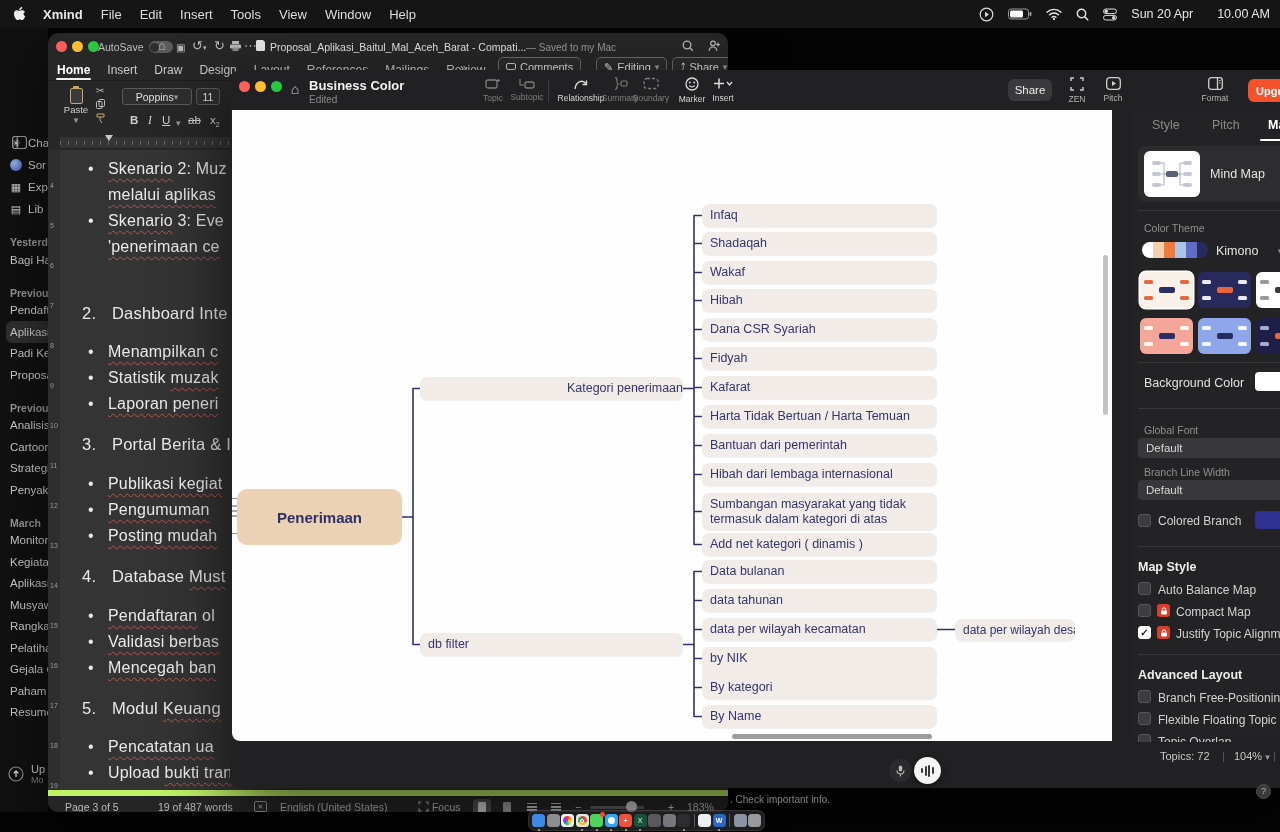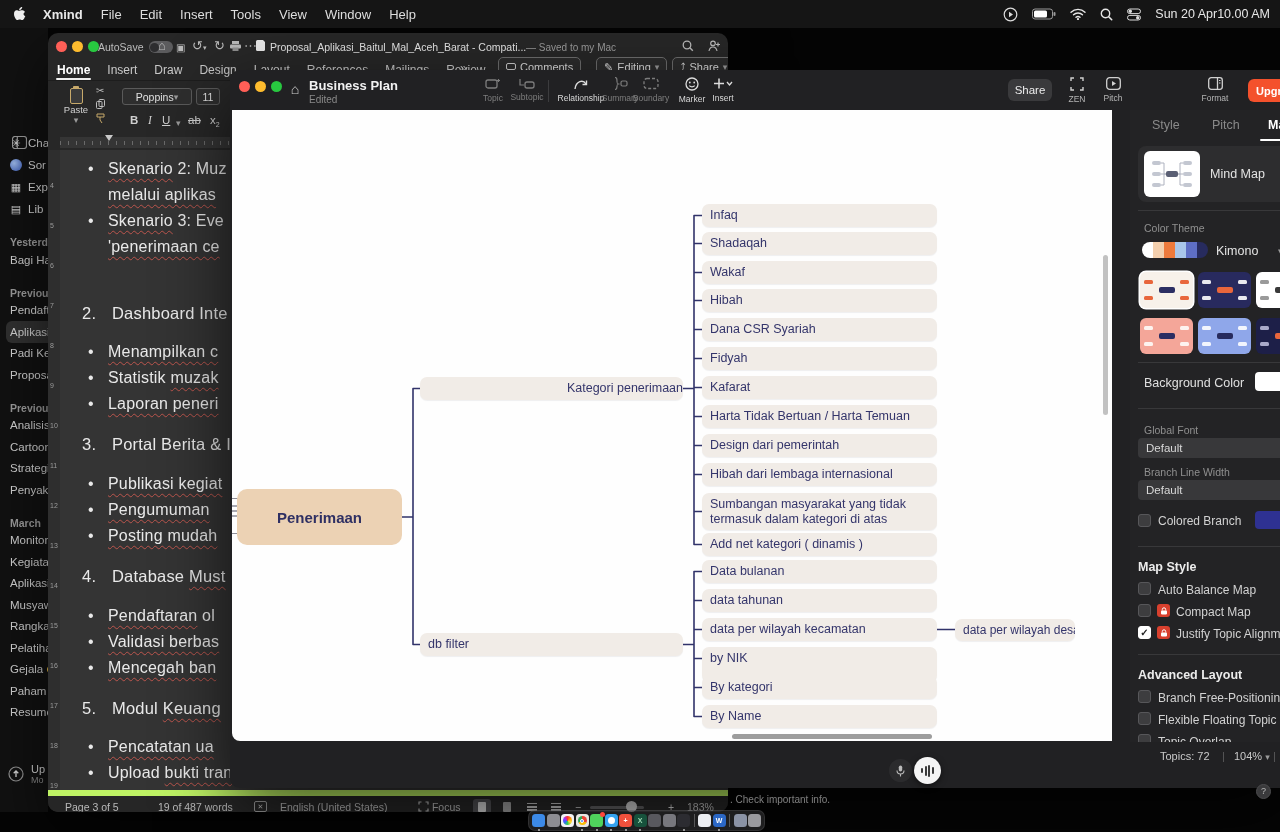--- a/index.html
+++ b/index.html
@@ -6,21 +6,21 @@
 html,body{width:1280px;height:832px;background:#000;overflow:hidden}
 #screen{position:relative;width:1280px;height:832px;background:#050505;overflow:hidden}
 .abs{position:absolute}
 svg{display:block}
 
 
 #menubar{position:absolute;left:0;top:0;width:1280px;height:28px;background:#151515;display:flex;align-items:center;color:#e8e8e8;font-size:13px;z-index:50}
 #mb-app{font-weight:bold;margin-right:18px}
 .mb-item{margin-right:18px;color:#dedede}
 #mb-right{position:absolute;right:10px;top:0;height:28px;display:flex;align-items:center;gap:14px;color:#e6e6e6}
-#mb-clock{display:flex;gap:0;font-size:12.5px}
+#mb-clock{display:flex;gap:24px;font-size:12.5px}
 
 
 #sidebar{position:absolute;left:0;top:28px;width:48px;height:784px;background:#111;overflow:hidden;z-index:1;color:#cfcfcf}
 #sb-inner{position:absolute;left:10px;top:104px;width:120px}
 .sb-top{display:flex;align-items:center;gap:6px;height:22px;font-size:11.5px;color:#d8d8d8;white-space:nowrap}
 .sb-head{height:21px;padding-top:8px;font-size:10.5px;font-weight:bold;color:#9a9a9a;margin-top:8px;white-space:nowrap}
 .sb-item{height:21.5px;font-size:11.5px;color:#cfcfcf;display:flex;align-items:center;white-space:nowrap}
 .sb-item.active{background:#303030;border-radius:6px;margin-left:-4px;padding-left:4px;width:50px}
 #sb-upgrade{position:absolute;left:8px;top:735px;width:100px;color:#d0d0d0;font-size:11px;display:flex;gap:7px;align-items:center}
 .moon{display:inline-block;width:9px;height:9px;border-radius:50%;background:linear-gradient(90deg,#f0c24b 50%,#6c5a22 50%);margin-left:4px}
@@ -478,21 +478,21 @@
       <span class="ws" style="left:639px">183%</span>
     </div>
   </div>
 
   <div id="xmind">
     <div class="x-titlebar">
       <span class="tl" style="left:9px;top:11px;background:#ff5f57"></span>
       <span class="tl" style="left:25px;top:11px;background:#febc2e"></span>
       <span class="tl" style="left:41px;top:11px;background:#28c840"></span>
       <span id="x-home">⌂</span>
-      <span id="x-title">Business Plan</span>
+      <span id="x-title">Business Color</span>
       <span id="x-state">Edited</span>
       <span id="x-tools"><span class="x-tool" style="left: 240px;">
             <span>
               <svg width="16" height="13" viewBox="0 0 16 13">
                 <rect x="1" y="3" width="11" height="8" rx="2" fill="none" stroke="#7d7d7d" stroke-width="1.3"></rect>
                 <path d="M12 3.5h3M13.5 2v3" stroke="#7d7d7d" stroke-width="1.2"></path>
               </svg>
             </span>
             <span class="lbl">Topic</span>
           </span><span class="x-tool" style="left: 274px;">
@@ -587,21 +587,21 @@
     <div class="topic" style="left: 188px; top: 267px; width: 263px; height: 23px; text-align: right;">Kategori penerimaan</div>
         <div class="topic" style="left: 188px; top: 523px; width: 263px; height: 23px;">db filter</div>
         <div class="topic" style="left: 470px; top: 94px; width: 235px; height: 23px;">Infaq</div>
         <div class="topic" style="left: 470px; top: 122px; width: 235px; height: 23px;">Shadaqah</div>
         <div class="topic" style="left: 470px; top: 151px; width: 235px; height: 23px;">Wakaf</div>
         <div class="topic" style="left: 470px; top: 179px; width: 235px; height: 23px;">Hibah</div>
         <div class="topic" style="left: 470px; top: 208px; width: 235px; height: 23px;">Dana CSR Syariah</div>
         <div class="topic" style="left: 470px; top: 237px; width: 235px; height: 23px;">Fidyah</div>
         <div class="topic" style="left: 470px; top: 266px; width: 235px; height: 23px;">Kafarat</div>
         <div class="topic" style="left: 470px; top: 295px; width: 235px; height: 23px;">Harta Tidak Bertuan / Harta Temuan</div>
-        <div class="topic" style="left: 470px; top: 324px; width: 235px; height: 23px;">Design dari pemerintah</div>
+        <div class="topic" style="left: 470px; top: 324px; width: 235px; height: 23px;">Bantuan dari pemerintah</div>
         <div class="topic" style="left: 470px; top: 353px; width: 235px; height: 23px;">Hibah dari lembaga internasional</div>
         <div class="topic two" style="left: 470px; top: 383px; width: 235px; height: 37px;">Sumbangan masyarakat yang tidak termasuk dalam kategori di atas</div>
         <div class="topic" style="left: 470px; top: 423px; width: 235px; height: 23px;">Add net kategori ( dinamis )</div>
         <div class="topic" style="left: 470px; top: 450px; width: 235px; height: 23px;">Data bulanan</div>
         <div class="topic" style="left: 470px; top: 508px; width: 235px; height: 23px;">data per wilayah kecamatan</div>
         <div class="topic" style="left: 470px; top: 479px; width: 235px; height: 23px;">data tahunan</div>
         <div class="topic" style="left: 470px; top: 537px; width: 235px; height: 35px;">by NIK</div>
         <div class="topic" style="left: 470px; top: 566px; width: 235px; height: 23px;">By kategori</div>
         <div class="topic" style="left: 470px; top: 595px; width: 235px; height: 23px;">By Name</div>
         <div class="topic" style="left: 723px; top: 509px; width: 120px; height: 22px; font-size: 12px; line-height: 22px;">data per wilayah desa</div>

